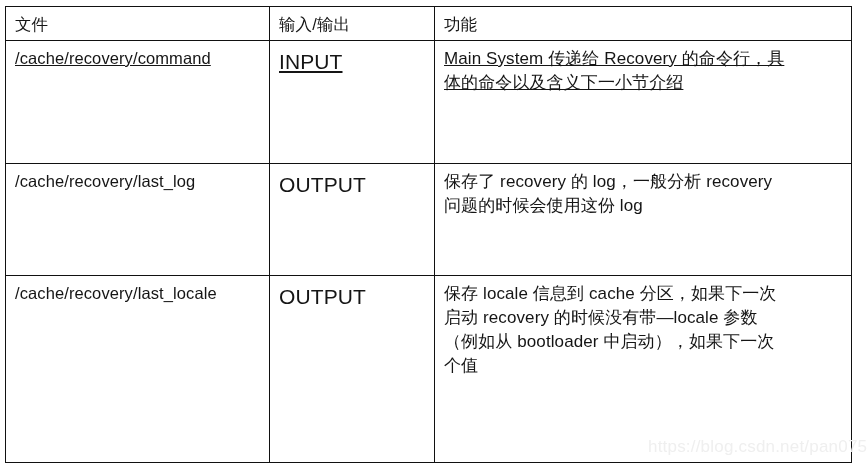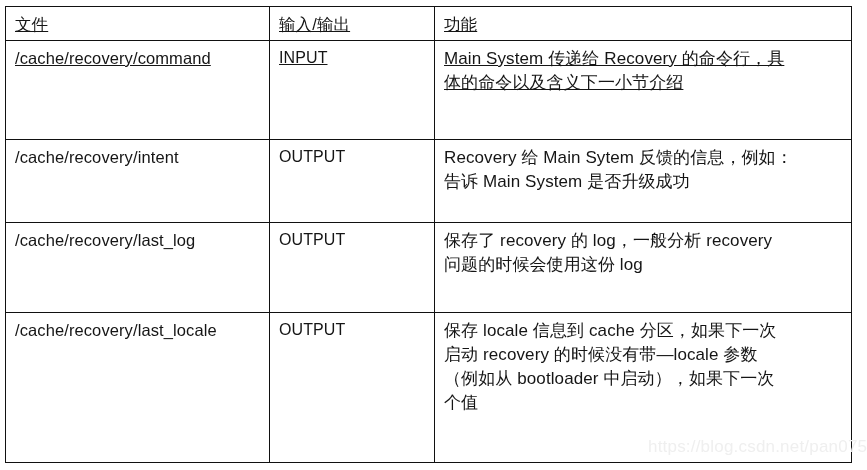--- a/index.html
+++ b/index.html
@@ -56,30 +56,29 @@
     padding: 6px 0 0 9px;
     line-height: 1.42;
     letter-spacing: 0.1px;
   }
 
   .cell-file {
     font-size: 16.5px;
     white-space: nowrap;
   }
   .cell-io {
-    font-size: 16px;
+    font-size: 21px;
     letter-spacing: 0.35px;
   }
   .cell-func {
     font-size: 17px;
     padding-right: 8px;
   }
   .cell-head {
     font-size: 16.5px;
-    text-decoration: underline;
   }
 
   .cell-func .line {
     display: block;
     white-space: nowrap;
   }
 
   
   tr.r-head  { height: 34px; }
   tr.r-0     { height: 68px; text-decoration: underline; }
@@ -126,28 +125,20 @@
         <tr class="r-0">
           <td class="cell-file">/cache/recovery/command</td>
           <td class="cell-io">INPUT</td>
           <td class="cell-func">
             <span class="line">Main System 传递给 Recovery 的命令行，具</span>
             <span class="line">体的命令以及含义下一小节介绍</span>
           </td>
         </tr>
 
 
-        <tr class="r-2">
-          <td class="cell-file">/cache/recovery/intent</td>
-          <td class="cell-io">OUTPUT</td>
-          <td class="cell-func">
-            <span class="line">Recovery 给 Main Sytem 反馈的信息，例如：</span>
-            <span class="line">告诉 Main System 是否升级成功</span>
-          </td>
-        </tr>
 
 
         <tr class="r-4">
           <td class="cell-file">/cache/recovery/last_log</td>
           <td class="cell-io">OUTPUT</td>
           <td class="cell-func">
             <span class="line">保存了 recovery 的 log，一般分析 recovery</span>
             <span class="line">问题的时候会使用这份 log</span>
           </td>
         </tr>

